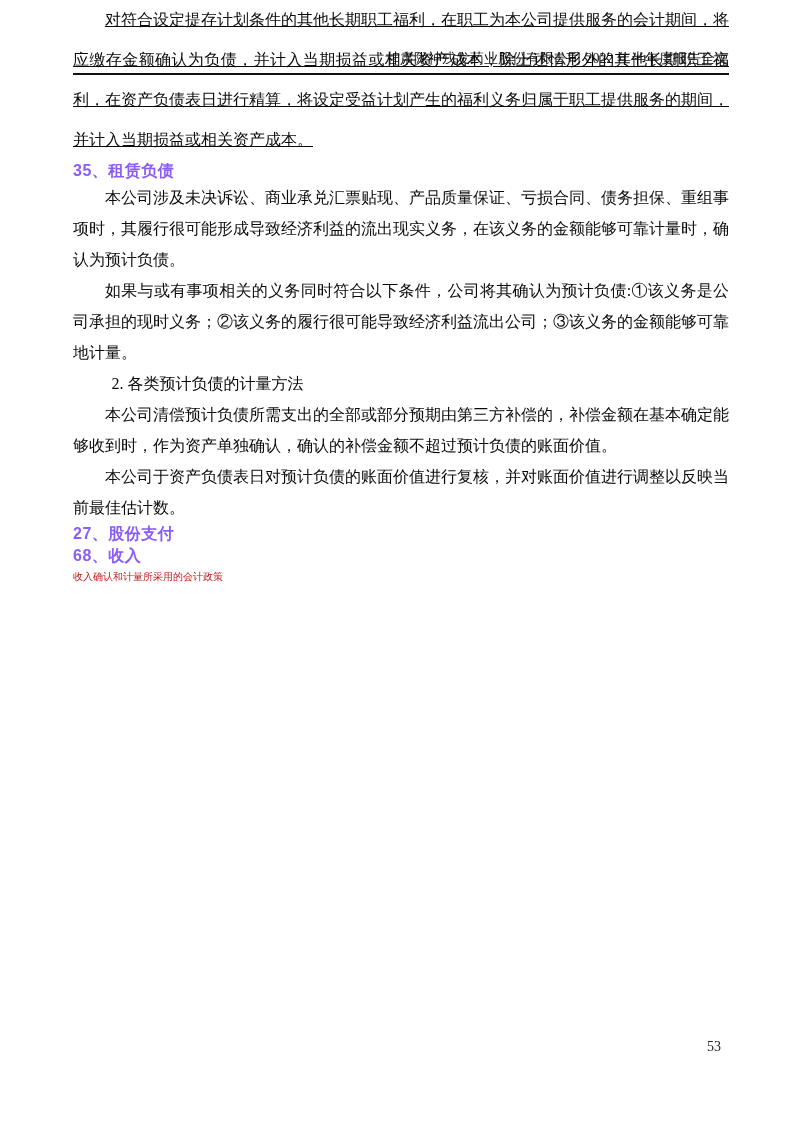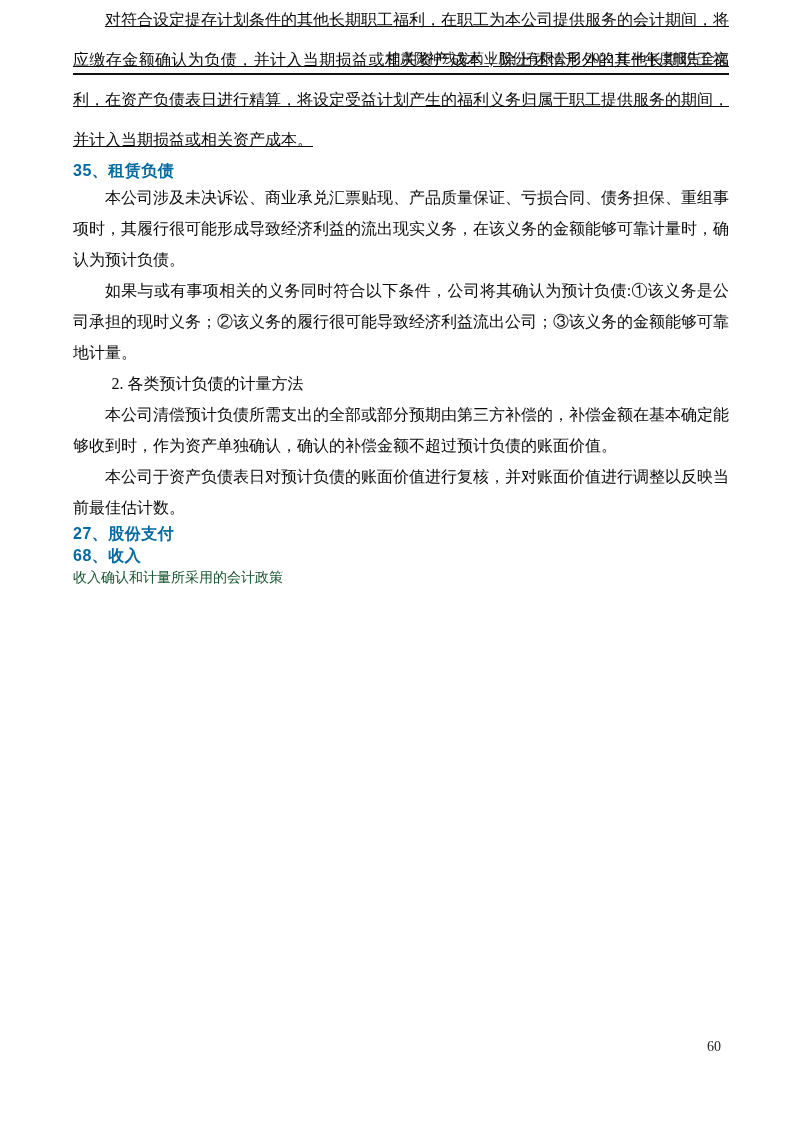--- a/index.html
+++ b/index.html
@@ -48,37 +48,37 @@
   .para1 {
     margin-top: 96px;
     line-height: 40px;
     text-decoration: underline;
   }
   .heading {
     font-family: "Liberation Sans", "DejaVu Sans", sans-serif;
     font-weight: bold;
     font-size: 16px;
     line-height: 22px;
-    color: #0369a1;
+    color: #8b5cf6;
     letter-spacing: 0.5px;
   }
   .h35 { margin-top: 17px; }
   .h36 { margin-top: 55px; }
   .p-intro { margin-top: 16px; }
   .item1 { text-indent: 2em; }
   .item2 { text-indent: 2.4em; }
   .h37 { margin-top: 23px; }
   .h38 { margin-top: 56px; }
   .h39 { margin-top: 56px; }
   .sub {
     margin-top: 14px;
-    font-family: Liberation Sans, sans-serif;
-    font-size: 14px;
+    font-family: Liberation Serif, serif;
+    font-size: 10px;
     line-height: 20px;
-    color: #14532d;
+    color: #b91c1c;
   }
   .page-number {
     position: absolute;
     top: 1038px;
     right: 72px;
     font-size: 14px;
     line-height: 18px;
     color: #222222;
   }
 </style>
@@ -112,15 +112,15 @@
 
     <h2 class="heading h37">27、股份支付</h2>
 
 
     <h2 class="heading h39">68、收入</h2>
 
     <p class="sub">收入确认和计量所采用的会计政策</p>
 
   </main>
 
-  <div class="page-number">60</div>
+  <div class="page-number">53</div>
 
 </div>
 
 </body></html>

